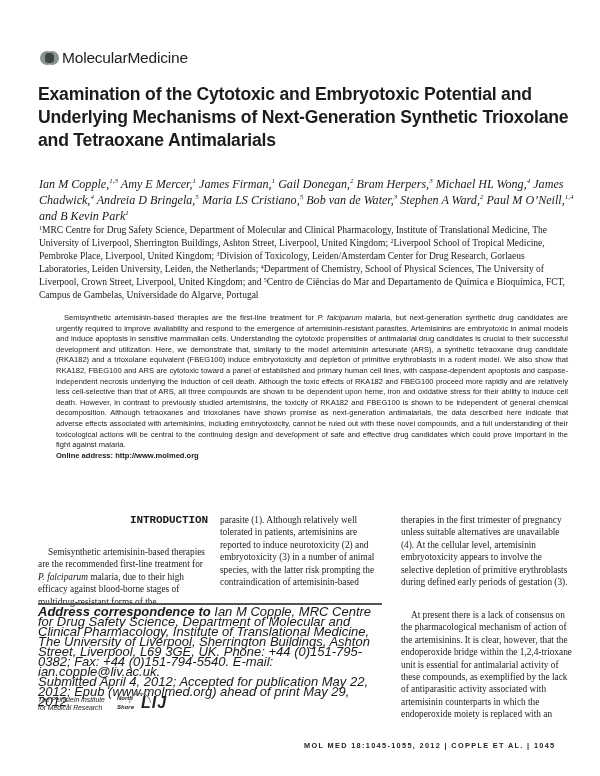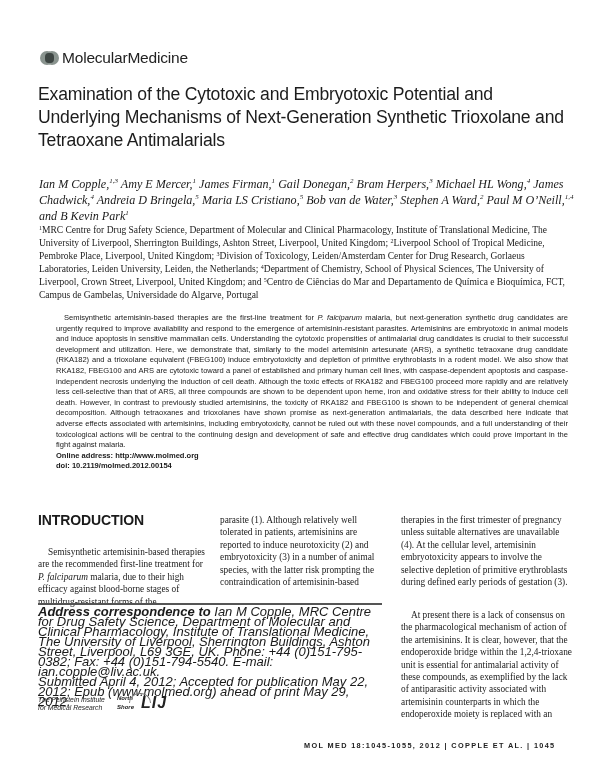--- a/index.html
+++ b/index.html
@@ -6,37 +6,37 @@
     html, body { width: 600px; height: 776px; background: #ffffff; overflow: hidden; }
     body { position: relative; color: #1a1a1a; font-family: "Liberation Serif", serif; }
 
     .logo { position: absolute; left: 40px; top: 33px; display: flex; align-items: center; margin-top: 16px; }
     .logo-mark { width: 20px; height: 16px; position: relative; margin-right: 2px; }
     .logo-mark .c1 { position: absolute; left: 0; top: 1px; width: 14px; height: 14px; border-radius: 50%; background: #8a948f; }
     .logo-mark .c2 { position: absolute; left: 5px; top: 1px; width: 14px; height: 14px; border-radius: 50%; background: #8a948f; }
     .logo-mark .c3 { position: absolute; left: 5px; top: 3px; width: 9px; height: 10px; border-radius: 40%; background: #3e4643; }
     .logo-text { font-family: "Liberation Sans", sans-serif; font-size: 15.5px; color: #222; letter-spacing: -0.2px; }
 
-    .title { position: absolute; left: 38px; top: 83px; width: 540px; font-family: "Liberation Sans", sans-serif; font-weight: normal; font-size: 17.6px; line-height: 23px; color: #1c1c1c; letter-spacing: -0.2px; }
+    .title { position: absolute; left: 38px; top: 83px; width: 540px; font-family: "Liberation Sans", sans-serif; font-weight: bold; font-size: 17.6px; line-height: 23px; color: #1c1c1c; letter-spacing: -0.2px; }
 
     .authors { position: absolute; left: 39px; top: 176px; width: 540px; font-style: italic; font-size: 12.1px; line-height: 16px; color: #1a1a1a; }
     .authors sup { font-size: 7px; vertical-align: 5px; line-height: 0; }
 
     .affil { position: absolute; left: 39px; top: 224px; width: 535px; font-size: 9.5px; line-height: 13px; color: #1a1a1a; text-align: left; }
     .affil sup { font-size: 6px; vertical-align: 3px; line-height: 0; }
 
     .abstract { position: absolute; left: 56px; top: 313px; width: 512px; font-family: "Liberation Sans", sans-serif; font-size: 7.55px; line-height: 10.6px; color: #1a1a1a; text-align: justify; }
     .abstract p { text-indent: 8px; }
     .abstract .online { font-weight: bold; margin-top: 0; }
 
     .col { position: absolute; top: 514px; width: 170px; font-size: 9.3px; line-height: 12.45px; color: #1a1a1a; text-align: left; }
     .col1 { left: 38px; }
     .col2 { left: 220px; }
     .col3 { left: 401px; width: 172px; }
-    .col h2 { font-family: Liberation Sans, sans-serif; font-weight: bold; font-size: 14px; line-height: 12px; letter-spacing: -0.1px; }
+    .col h2 { font-family: Liberation Mono, monospace; font-weight: bold; font-size: 11px; line-height: 12px; letter-spacing: -0.1px; text-align: right; }
     .col p.ind { text-indent: 10px; margin-top: 20px; }
 
     .corr-rule { position: absolute; left: 38px; top: 603px; width: 344px; height: 2px; background: #555; }
     .corr { position: absolute; left: 38px; top: 607px; width: 346px; font-family: "Liberation Sans", sans-serif; font-style: italic; font-size: 13px; line-height: 10px; color: #1a1a1a; }
     .corr b { font-style: italic; font-weight: bold; }
 
     .feinstein { position: absolute; left: 38px; top: 696px; font-family: "Liberation Sans", sans-serif; font-style: italic; font-size: 6.8px; line-height: 7.5px; color: #222; }
     .northshore { position: absolute; left: 117px; top: 695px; font-family: "Liberation Sans", sans-serif; font-style: italic; font-weight: bold; font-size: 6px; line-height: 6.5px; color: #222; }
     .northshore .lij { font-size: 16px; font-weight: bold; font-style: italic; position: absolute; left: 24px; top: 5px; letter-spacing: 1px; }
     .northshore .arc { position: absolute; left: 12px; top: -2px; width: 22px; height: 10px; border: 1px solid #777; border-bottom: none; border-radius: 11px 11px 0 0; }
@@ -57,21 +57,20 @@
 
 <h1 class="title">Examination of the Cytotoxic and Embryotoxic Potential and Underlying Mechanisms of Next-Generation Synthetic Trioxolane and Tetraoxane Antimalarials</h1>
 
 <div class="authors" id="authors"><span>Ian M Copple,</span><sup>1,3</sup> <span>Amy E Mercer,</span><sup>1</sup> <span>James Firman,</span><sup>1</sup> <span>Gail Donegan,</span><sup>2</sup> <span>Bram Herpers,</span><sup>3</sup> <span>Michael HL Wong,</span><sup>4</sup> <span>James Chadwick,</span><sup>4</sup> <span>Andreia D Bringela,</span><sup>5</sup> <span>Maria LS Cristiano,</span><sup>5</sup> <span>Bob van de Water,</span><sup>3</sup> <span>Stephen A Ward,</span><sup>2</sup> <span>Paul M O’Neill,</span><sup>1,4</sup> <span>and B Kevin Park</span><sup>1</sup></div>
 
 <div class="affil" id="affil"><sup>1</sup><span>MRC Centre for Drug Safety Science, Department of Molecular and Clinical Pharmacology, Institute of Translational Medicine, The University of Liverpool, Sherrington Buildings, Ashton Street, Liverpool, United Kingdom; </span><sup>2</sup><span>Liverpool School of Tropical Medicine, Pembroke Place, Liverpool, United Kingdom; </span><sup>3</sup><span>Division of Toxicology, Leiden/Amsterdam Center for Drug Research, Gorlaeus Laboratories, Leiden University, Leiden, the Netherlands; </span><sup>4</sup><span>Department of Chemistry, School of Physical Sciences, The University of Liverpool, Crown Street, Liverpool, United Kingdom; and </span><sup>5</sup><span>Centro de Ciências do Mar and Departamento de Química e Bioquímica, FCT, Campus de Gambelas, Universidade do Algarve, Portugal</span></div>
 
 <div class="abstract">
   <p><span>Semisynthetic artemisinin-based therapies are the first-line treatment for </span><i>P. falciparum</i><span> malaria, but next-generation synthetic drug candidates are urgently required to improve availability and respond to the emergence of artemisinin-resistant parasites. Artemisinins are embryotoxic in animal models and induce apoptosis in sensitive mammalian cells. Understanding the cytotoxic propensities of antimalarial drug candidates is crucial to their successful development and utilization. Here, we demonstrate that, similarly to the model artemisinin artesunate (ARS), a synthetic tetraoxane drug candidate (RKA182) and a trioxolane equivalent (FBEG100) induce embryotoxicity and depletion of primitive erythroblasts in a rodent model. We also show that RKA182, FBEG100 and ARS are cytotoxic toward a panel of established and primary human cell lines, with caspase-dependent apoptosis and caspase-independent necrosis underlying the induction of cell death. Although the toxic effects of RKA182 and FBEG100 proceed more rapidly and are relatively less cell-selective than that of ARS, all three compounds are shown to be dependent upon heme, iron and oxidative stress for their ability to induce cell death. However, in contrast to previously studied artemisinins, the toxicity of RKA182 and FBEG100 is shown to be independent of general chemical decomposition. Although tetraoxanes and trioxolanes have shown promise as next-generation antimalarials, the data described here indicate that adverse effects associated with artemisinins, including embryotoxicity, cannot be ruled out with these novel compounds, and a full understanding of their toxicological actions will be central to the continuing design and development of safe and effective drug candidates which could prove important in the fight against malaria.</span></p>
   <div class="online">Online address: http://www.molmed.org</div>
-  <div class="online">doi: 10.2119/molmed.2012.00154</div>
 </div>
 
 <div class="col col1">
   <h2>INTRODUCTION</h2>
   <p class="ind"><span>Semisynthetic artemisinin-based therapies are the recommended first-line treatment for </span><i>P. falciparum</i><span> malaria, due to their high efficacy against blood-borne stages of multidrug-resistant forms of the</span></p>
 </div>
 
 <div class="col col2">
   <p>parasite (1). Although relatively well tolerated in patients, artemisinins are reported to induce neurotoxicity (2) and embryotoxicity (3) in a number of animal species, with the latter risk prompting the contraindication of artemisinin-based</p>
 </div>

